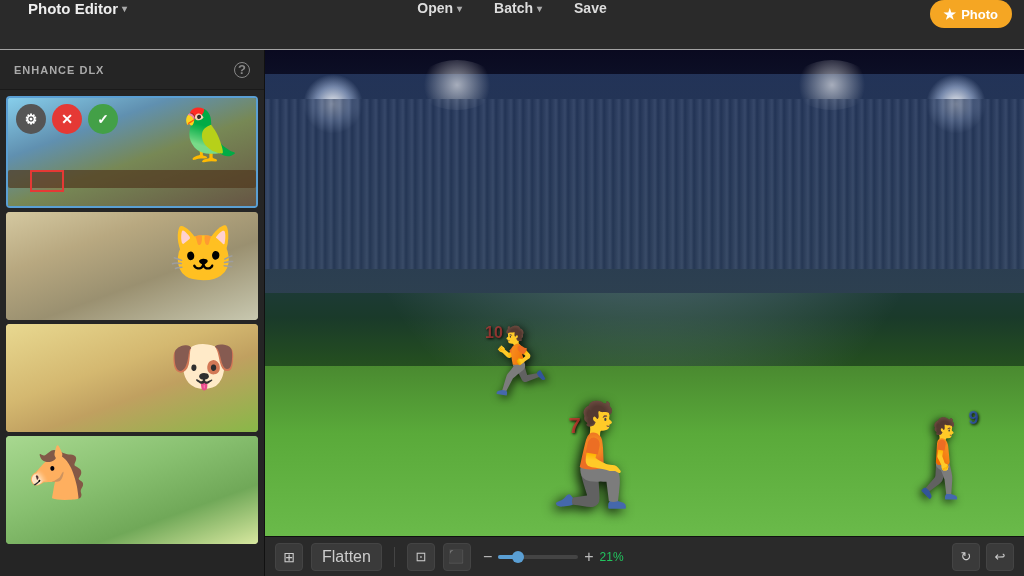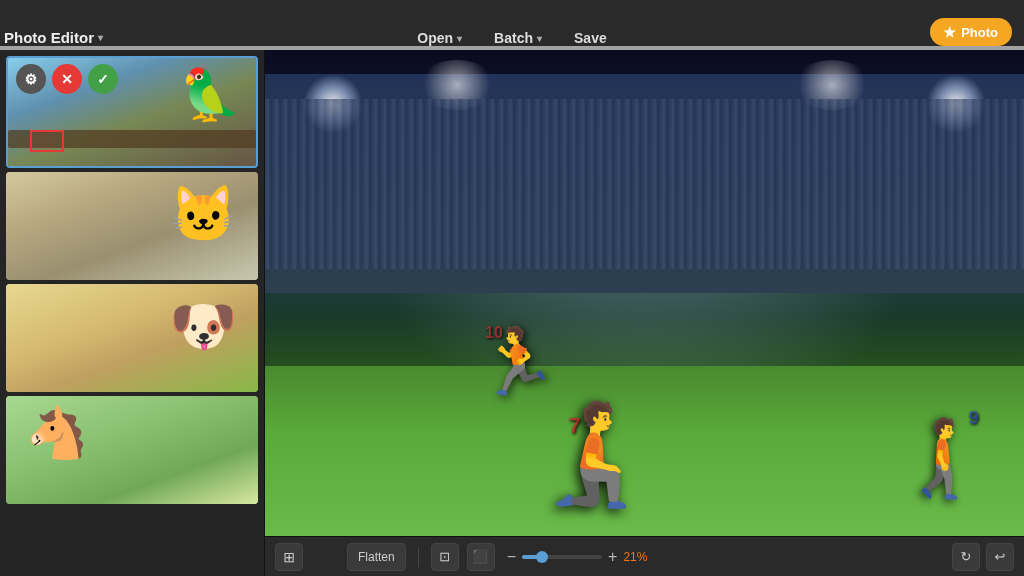--- a/index.html
+++ b/index.html
@@ -11,23 +11,23 @@
       background: #1a1a1a;
       color: #ccc;
     }
 
     
     #topbar {
       width: 100%;
       height: 50px;
       background: #2a2a2a;
       display: flex;
-      align-items: flex-end;
-      padding: 0 4px;
-      border-bottom: 4px solid #a3a3a3;
+      align-items: flex-start;
+      padding: 0 28px;
+      border-bottom: 1px solid #a3a3a3;
       position: relative;
     }
     #topbar .app-title {
       color: #eee;
       font-size: 15px;
       font-weight: bold;
       display: flex;
       align-items: center;
       gap: 4px;
     }
@@ -271,22 +271,21 @@
       align-items: center;
       justify-content: center;
       cursor: pointer;
       color: #ccc;
       font-size: 13px;
       border: 1px solid #444;
     }
     .bottom-btn.flat-btn {
       width: auto;
       padding: 0 10px;
-      font-size: 12px;
-      margin-left: 36px;
+      font-size: 16px;
     }
     .bottom-sep { width: 1px; height: 20px; background: #444; margin: 0 4px; }
     .zoom-control {
       display: flex;
       align-items: center;
       gap: 6px;
       margin-left: 4px;
     }
     .zoom-minus, .zoom-plus {
       color: #bbb;
@@ -311,21 +310,21 @@
       width: 12px;
       height: 12px;
       background: #5a9fd4;
       border-radius: 50%;
       position: absolute;
       top: -4px;
       left: calc(25% - 6px);
       cursor: pointer;
     }
     .zoom-label {
-      color: #f97316;
+      color: #22c55e;
       font-size: 12px;
       min-width: 32px;
     }
     .bottom-right {
       margin-left: auto;
       display: flex;
       align-items: center;
       gap: 6px;
     }
   </style>
@@ -352,20 +351,26 @@
   </div>
   <div class="plus-btn">
     <span class="star">★</span>
     <span>Photo</span>
   </div>
 </div>
 
 <div id="main">
 
   <div id="sidebar">
+    <div class="panel-header">
+      <span class="panel-title">ENHANCE DLX</span>
+      <div class="help-icon">
+        <span>?</span>
+      </div>
+    </div>
 
     <div class="thumbnails">
 
       <div class="thumb-item selected">
         <div class="thumb-parrot">
 
           <div style="position:absolute;top:0;left:0;right:0;bottom:0;background:linear-gradient(160deg,#87CEEB 0%,#6090b0 30%,#778855 55%,#665544 100%);"></div>
 
           <div style="position:absolute;bottom:18px;left:0;right:0;height:18px;background:rgba(80,55,30,0.7);border-radius:2px;"></div>
 

